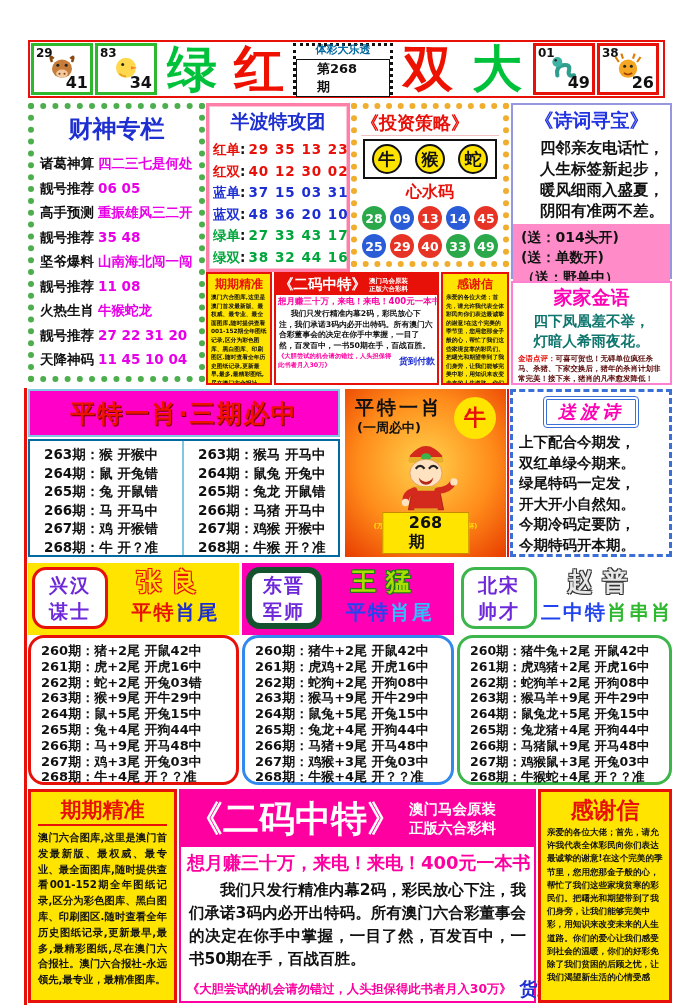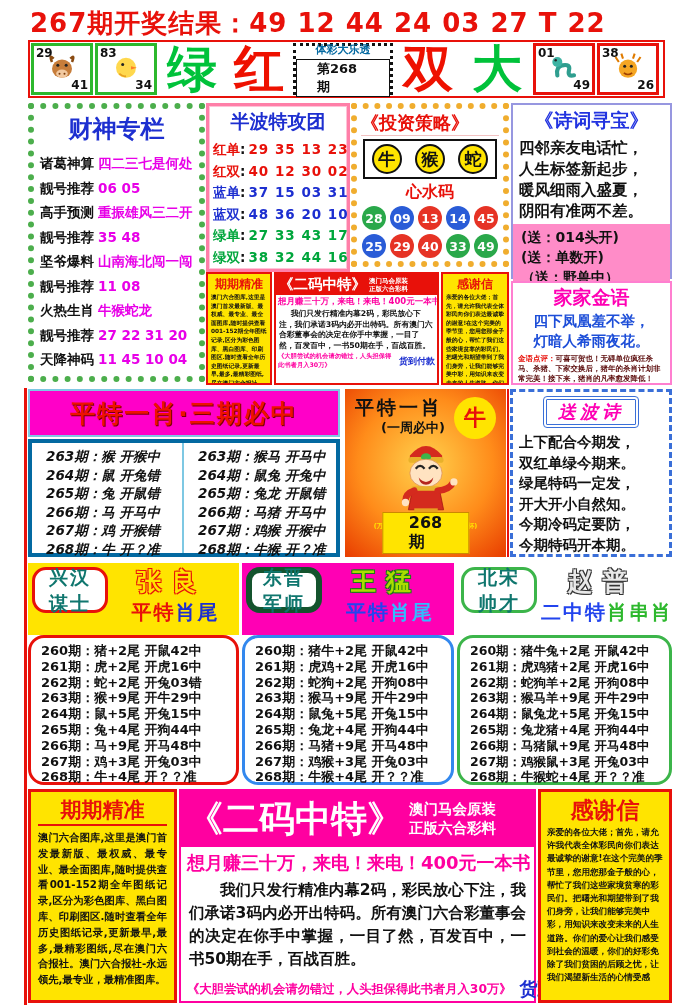--- a/index.html
+++ b/index.html
@@ -8,21 +8,21 @@
 
   
   #result-line { position:absolute; left:30px; top:6px; font-size:26px; font-weight:900; color:#e8110a; letter-spacing:1px; white-space:nowrap; }
 
   
   #banner { position:absolute; left:28px; top:40px; width:637px; height:58px; border:2px solid #e8110a; background:#fff; display:flex; gap:2px; padding:1px; }
   .bn-box { position:relative; background:#fff; }
   .bn-box.gborder { border:3px solid #2db82d; }
   .bn-box.rborder { border:3px solid #e8110a; }
   .bn-num-tl { position:absolute; left:2px; top:0; font-size:12px; color:#111; }
-  .bn-num-br { position:absolute; right:2px; bottom:0; font-size:12px; color:#111; }
+  .bn-num-br { position:absolute; right:2px; bottom:0; font-size:16px; color:#111; }
   .bn-animal { position:absolute; left:50%; top:50%; transform:translate(-50%,-50%); }
   .bn-char { display:flex; align-items:center; justify-content:center; font-size:50px; font-weight:900; line-height:1; }
   .bn-char.green { color:#00c23a; } .bn-char.red { color:#ee1100; }
   #bn-center { border:3px dotted #111; display:flex; flex-direction:column; align-items:center; justify-content:center; gap:2px; }
   #bn-center .t { color:#0369a1; font-size:11px; font-weight:700; white-space:nowrap; }
   #bn-center .i { color:#111; font-size:13px; border:1px solid #111; padding:0 20px; background:#fff; }
 
   
   #caishen { position:absolute; left:28px; top:103px; width:177px; height:279px; border:6px dotted #4cae4c; background:#fff; padding:4px 6px; }
   #caishen .title { text-align:center; color:#1d2fd0; font-size:24px; font-weight:900; margin-bottom:6px; }
@@ -45,27 +45,27 @@
   #touzi .zbox { border:2px solid #111; margin:3px 2px; display:flex; justify-content:space-around; padding:3px 0; }
   .zodiac { width:30px; height:30px; border-radius:50%; background:#ffe400; border:2px solid #111; color:#111; font-size:17px; font-weight:900; display:flex; align-items:center; justify-content:center; }
   #touzi .sub { text-align:center; color:#e8110a; font-size:16px; font-weight:900; margin:1px 0 3px; }
   #touzi .balls { display:flex; flex-wrap:wrap; gap:4px 4px; justify-content:center; }
   .ball { width:24px; height:24px; border-radius:50%; color:#fff; font-size:12.5px; font-weight:900; display:flex; align-items:center; justify-content:center; }
   .ball.red { background:#e63325; } .ball.blue { background:#2a5cd7; } .ball.green { background:#2aa84a; }
 
   
   #shici { position:absolute; left:511px; top:103px; width:161px; height:176px; border:2px solid #9797e0; background:#fff; }
   #shici .title { text-align:center; color:#2233e0; font-size:19px; font-weight:900; padding-top:3px; }
-  #shici .lines { padding:4px 6px 2px; color:#111; font-size:15.5px; line-height:21px; white-space:nowrap; }
+  #shici .lines { padding:4px 6px 2px; color:#111; font-size:15.5px; line-height:21px; white-space:nowrap;text-align:right; }
   #shici .gifts { background:#ff8cc8; color:#111; font-size:14px; line-height:20px; padding:3px 8px; height:66px; }
 
   
   #jiajia { position:absolute; left:511px; top:281px; width:161px; height:104px; border:2px solid #ff7fd0; background:#fff; padding:2px 5px; }
   #jiajia .title { text-align:center; color:#ff00b4; font-size:19px; font-weight:900; }
-  #jiajia .lines { color:#1d4ed8; font-size:14.5px; line-height:20px; text-align:center; white-space:nowrap; }
+  #jiajia .lines { color:#0f766e; font-size:14.5px; line-height:20px; text-align:center; white-space:nowrap; }
   #jiajia .comment { margin-top:3px; font-size:7.5px; line-height:10px; color:#5a0a0a; }
   #jiajia .comment b { color:#e8110a; }
 
   
   .yellow-panel { background:#ffe400; border:2px solid #e8110a; }
   #qiqi-s { position:absolute; left:206px; top:272px; width:66px; height:113px; padding:2px 3px; overflow:hidden; }
   #qiqi-s .title { color:#e8110a; font-size:12px; font-weight:900; text-align:center; }
   #qiqi-s .body { font-size:5.8px; line-height:8.6px; color:#111; }
   #erma-s { position:absolute; left:274px; top:272px; width:165px; height:113px; border:2px solid #e8110a; background:#fff; overflow:hidden; }
   #erma-s .hdr { background:#e8110a; color:#fff; display:flex; align-items:center; padding:1px 3px; gap:3px; }
@@ -76,44 +76,44 @@
   #erma-s .ft { display:flex; align-items:center; gap:3px; padding:1px 2px; }
   #erma-s .ft .note { color:#ff00a0; font-size:6.3px; }
   #erma-s .ft .cta { color:#1d2fd0; font-size:9px; font-weight:900; white-space:nowrap; }
   #ganxie-s { position:absolute; left:441px; top:272px; width:68px; height:113px; padding:2px 3px; overflow:hidden; }
   #ganxie-s .title { color:#e8110a; font-size:12px; font-weight:900; text-align:center; }
   #ganxie-s .body { font-size:5.8px; line-height:8.6px; color:#111; }
 
   
   #pt-banner { position:absolute; left:28px; top:389px; width:312px; height:48px; background:#ff00c8; border:2px solid #7ec8e3; display:flex; align-items:center; justify-content:center; }
   #pt-banner .t { color:#ee1100; font-size:25px; font-weight:900; letter-spacing:2px; text-shadow:1px 1px 0 #7a0000; white-space:nowrap; }
-  #pt-table { position:absolute; left:28px; top:439px; width:312px; height:118px; background:#fff; border:4px solid #0369a1; display:flex;font-style:italic; }
+  #pt-table { position:absolute; left:28px; top:439px; width:312px; height:118px; background:#fff; border:2px solid #0369a1; display:flex; }
   #pt-table .col { width:50%; padding:4px 0 0 14px; font-size:13.5px; line-height:18.5px; color:#111; white-space:nowrap; }
   #pt-table .col.first { border-right:2px solid #7ec8e3; }
 
   #yixiao { position:absolute; left:345px; top:389px; width:161px; height:168px; background:radial-gradient(circle at 50% 45%, #ffd24d 0%, #ff8c1a 55%, #e83c00 100%); overflow:hidden; }
   #yixiao .title { position:absolute; left:10px; top:6px; font-size:19px; font-weight:900; color:#111; letter-spacing:3px; }
-  #yixiao .sub { position:absolute; left:12px; top:30px; font-size:13px; font-weight:900; color:#111;margin-left:24px; }
+  #yixiao .sub { position:absolute; left:12px; top:30px; font-size:13px; font-weight:900; color:#111; }
   #yixiao .zcircle { position:absolute; right:10px; top:8px; width:42px; height:42px; border-radius:50%; background:#ffe400; display:flex; align-items:center; justify-content:center; font-size:22px; font-weight:900; color:#e8110a; }
   #yixiao .boy { position:absolute; left:50%; top:46px; transform:translateX(-50%); }
   #yixiao .caption { position:absolute; left:0; right:0; bottom:26px; text-align:center; color:#ffe400; font-size:6.5px; }
   #yixiao .issue { position:absolute; left:50%; bottom:3px; transform:translateX(-50%); background:#ffe400; color:#111; font-size:16px; font-weight:900; padding:0 26px; border:1px solid #cc8800; }
 
   #songbo { position:absolute; left:510px; top:389px; width:162px; height:168px; border:3px dashed #3a6fd8; background:#fff; padding:4px 6px; }
   #songbo .tframe { width:96px; margin:0 auto; border:4px double #3a6fd8; border-radius:4px; text-align:center; }
   #songbo .title { color:#ff00b4; font-size:18px; font-weight:900; font-style:italic; letter-spacing:4px; }
   #songbo .lines { margin-top:4px; color:#111; font-size:14.5px; line-height:20.5px; white-space:nowrap; }
 
   #left-red-line { position:absolute; left:24px; top:388px; width:3px; height:617px; background:#e8110a; }
   #mid-red-line { position:absolute; left:507px; top:389px; width:2px; height:168px; background:#e8110a; }
 
   
   .bcol { position:absolute; top:563px; height:222px; }
   .bcol .hdr { position:relative; height:72px; }
-  .badge { position:absolute; left:4px; top:4px; width:76px; height:46px; background:#fff; border-radius:14px; display:flex; flex-direction:column; align-items:center; justify-content:center; line-height:26px; font-size:19px; font-weight:900; color:#0f766e; letter-spacing:2px; }
+  .badge { position:absolute; left:4px; top:4px; width:76px; height:62px; background:#fff; border-radius:14px; display:flex; flex-direction:column; align-items:center; justify-content:center; line-height:26px; font-size:19px; font-weight:900; color:#6d28d9; letter-spacing:2px; }
   .bcol .name { position:absolute; left:76px; right:0; top:2px; text-align:center; font-size:25px; font-weight:900; letter-spacing:10px; }
   .bcol .type { position:absolute; left:84px; right:0; top:36px; text-align:center; font-size:20px; font-weight:900; letter-spacing:2px; white-space:nowrap; }
   .bcol .tbl { height:150px; background:#fff; border-radius:16px; padding:5px 0 12px 10px; font-size:13px; line-height:15.8px; color:#111; white-space:nowrap; }
   #bcol1 { left:28px; width:211px; }
   #bcol1 .hdr { background:#ffe400; }
   #bcol1 .badge { border:3px solid #e8110a; }
   #bcol1 .name { color:#ffe400; text-shadow:-1px -1px 0 #e8110a,1px -1px 0 #e8110a,-1px 1px 0 #e8110a,1px 1px 0 #e8110a; }
   #bcol1 .t1 { color:#e8110a; } #bcol1 .t2 { color:#1d2fd0; }
   #bcol1 .tbl { border:3px solid #e8110a; }
   #bcol2 { left:242px; width:212px; }
@@ -144,21 +144,20 @@
   #erma-b .ft .cta { color:#1d2fd0; font-size:18px; font-weight:900; white-space:nowrap; }
   #ganxie-b { position:absolute; left:538px; top:789px; width:134px; height:214px; border:3px solid #e8110a; background:#ffe400; padding:3px 6px; overflow:hidden; }
   #ganxie-b .title { color:#e8110a; font-size:23px; font-weight:900; text-align:center; }
   #ganxie-b .body { color:#111; font-size:8.6px; line-height:13.2px; }
 </style>
 </head>
 <body>
 
 <div id="page">
 
-  <div id="result-line">267期开奖结果：49 12 44 24 03 27 T 22</div>
 
   <div id="banner">
     <div class="bn-box gborder" style="flex:0 0 62px">
       <span class="bn-num-tl">29</span>
       <span class="bn-animal">
         <svg width="30" height="30" viewBox="0 0 36 36">
             <path d="M8 8 Q2 2 6 12" stroke="#8a4b12" stroke-width="3" fill="none"></path>
             <path d="M28 8 Q34 2 30 12" stroke="#8a4b12" stroke-width="3" fill="none"></path>
             <ellipse cx="18" cy="20" rx="12" ry="11" fill="#c77d3a"></ellipse>
             <ellipse cx="18" cy="26" rx="7" ry="5" fill="#f2c9a0"></ellipse>

